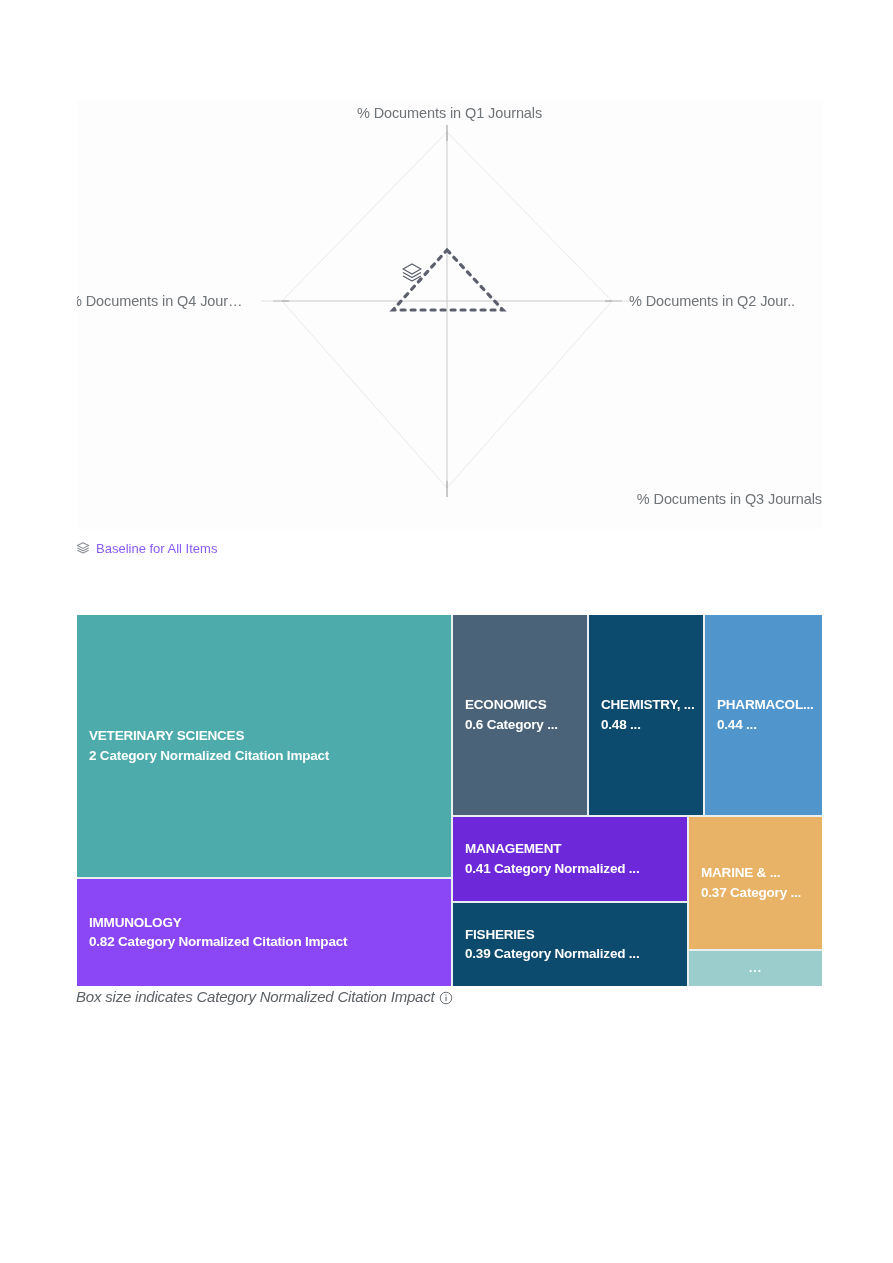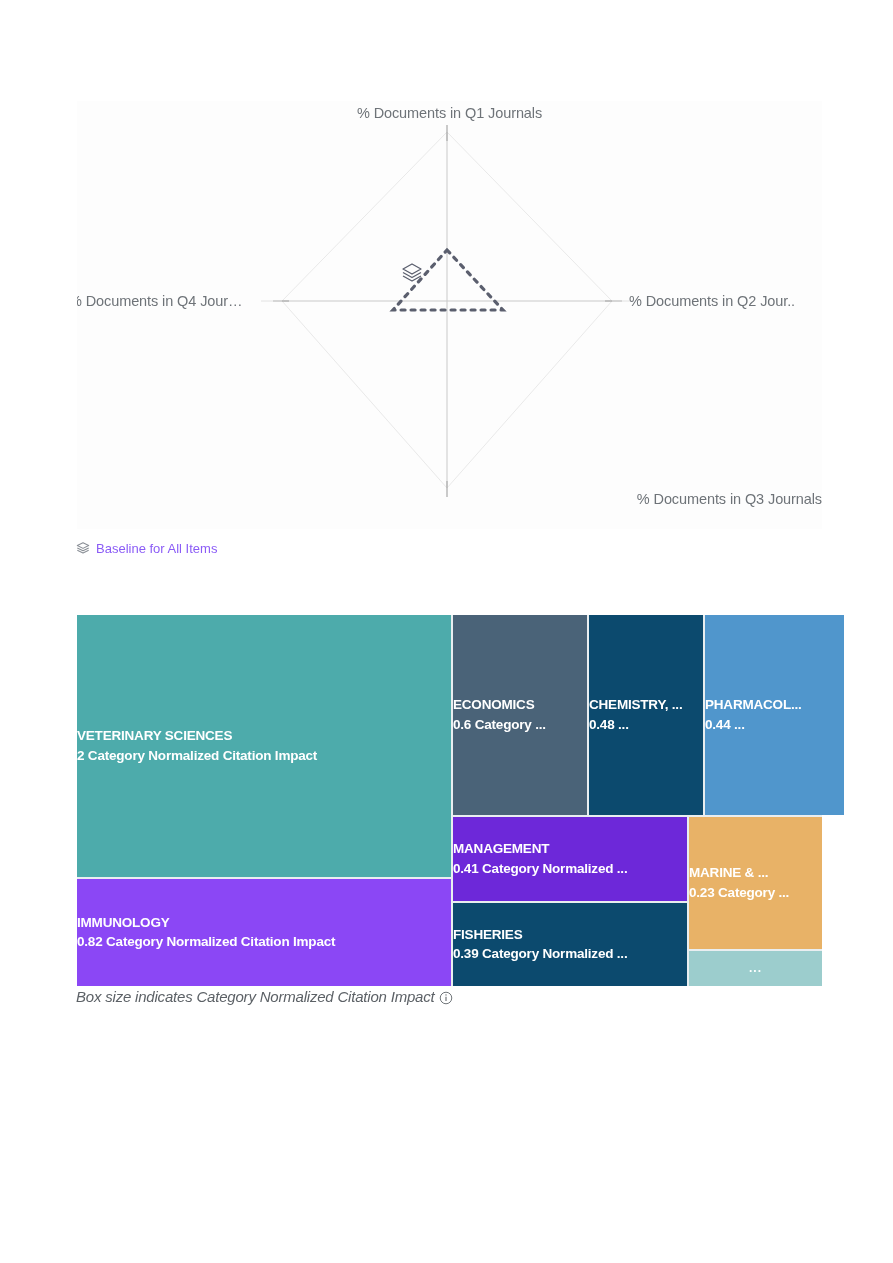--- a/index.html
+++ b/index.html
@@ -53,21 +53,21 @@
   #treemap{
     position:absolute;left:77px;top:615px;width:745px;height:371px;
     background:#e9eef0;
   }
   .tile{
     position:absolute;overflow:hidden;box-sizing:border-box;
     color:#ffffff;
   }
   .tile .tile-inner{
     position:absolute;left:0;right:0;top:50%;transform:translateY(-50%);
-    padding:0 0;box-sizing:border-box;
+    padding:0 12px;box-sizing:border-box;
   }
   .tile .tile-name{
     font-family:"Liberation Sans", sans-serif;
     font-weight:bold;font-size:13.5px;letter-spacing:-0.2px;
     white-space:nowrap;line-height:1.45;
   }
   .tile .tile-value{
     font-family:"Liberation Sans", sans-serif;
     font-weight:bold;font-size:13.5px;letter-spacing:-0.2px;
     white-space:nowrap;line-height:1.45;
@@ -169,42 +169,42 @@
         <div class="tile-name">ECONOMICS</div>
         <div class="tile-value">0.6 Category ...</div>
       </div>
     </div>
     <div class="tile" style="left: 512px; top: 0px; width: 114px; height: 200px; background: #0c4a6e;">
       <div class="tile-inner">
         <div class="tile-name">CHEMISTRY, ...</div>
         <div class="tile-value">0.48 ...</div>
       </div>
     </div>
-    <div class="tile" style="left: 628px; top: 0px; width: 139px; height: 200px; background: rgb(80, 150, 204);">
+    <div class="tile" style="left: 628px; top: 0px; width: 117px; height: 200px; background: rgb(80, 150, 204);">
       <div class="tile-inner">
         <div class="tile-name">PHARMACOL...</div>
         <div class="tile-value">0.44 ...</div>
       </div>
     </div>
     <div class="tile" style="left: 376px; top: 202px; width: 234px; height: 84px; background: #6d28d9;">
       <div class="tile-inner">
         <div class="tile-name">MANAGEMENT</div>
         <div class="tile-value">0.41 Category Normalized ...</div>
       </div>
     </div>
     <div class="tile" style="left: 376px; top: 288px; width: 234px; height: 83px; background: #0c4a6e;">
       <div class="tile-inner">
         <div class="tile-name">FISHERIES</div>
         <div class="tile-value">0.39 Category Normalized ...</div>
       </div>
     </div>
     <div class="tile" style="left: 612px; top: 202px; width: 133px; height: 132px; background: rgb(232, 178, 103);">
       <div class="tile-inner">
         <div class="tile-name">MARINE &amp; ...</div>
-        <div class="tile-value">0.23 Category ...</div>
+        <div class="tile-value">0.37 Category ...</div>
       </div>
     </div>
     <div class="tile ellipsis-only" style="left: 612px; top: 336px; width: 133px; height: 35px; background: rgb(156, 205, 205);">
       <div class="tile-inner">
         <div class="tile-name">...</div>
       </div>
     </div>
   </div>
 
 <div id="treemap-caption">

